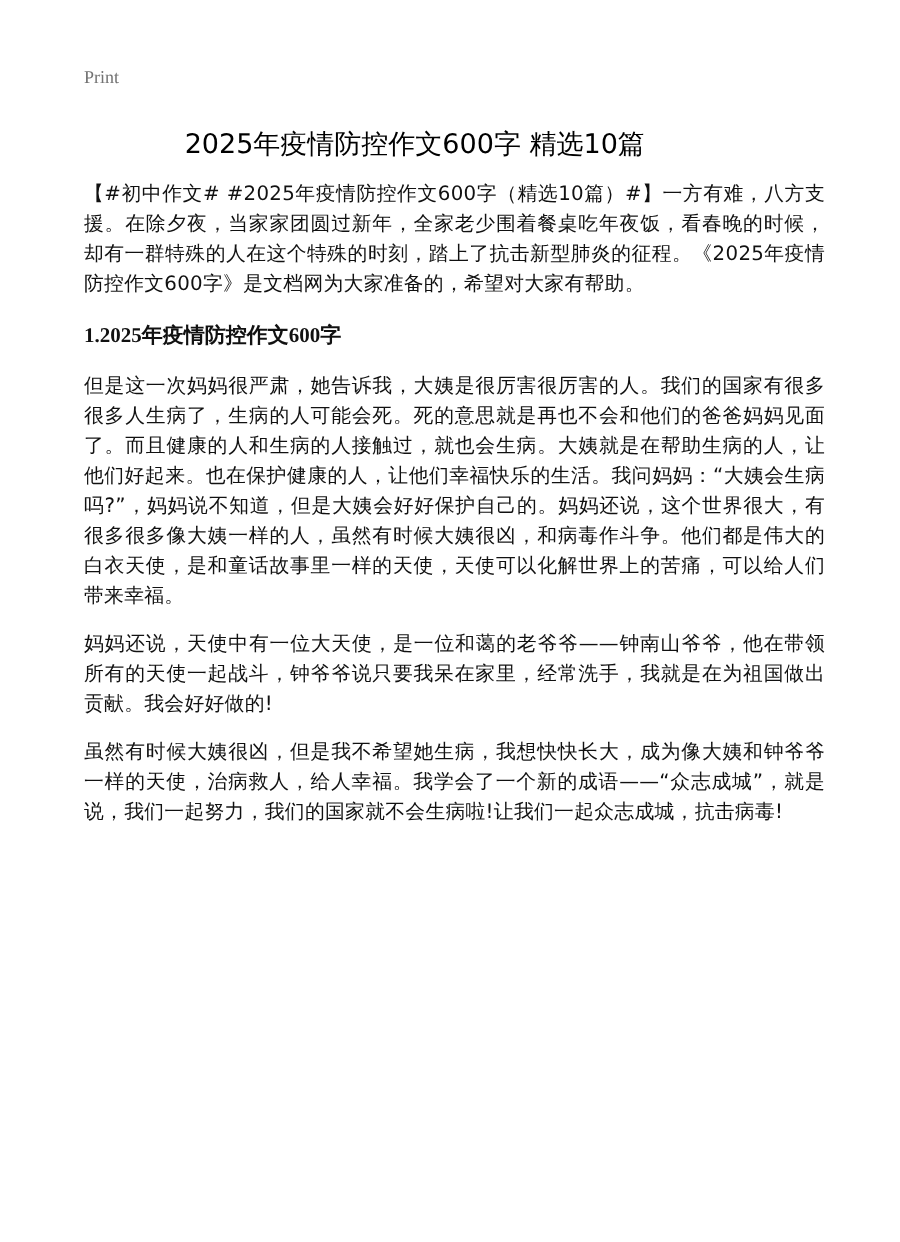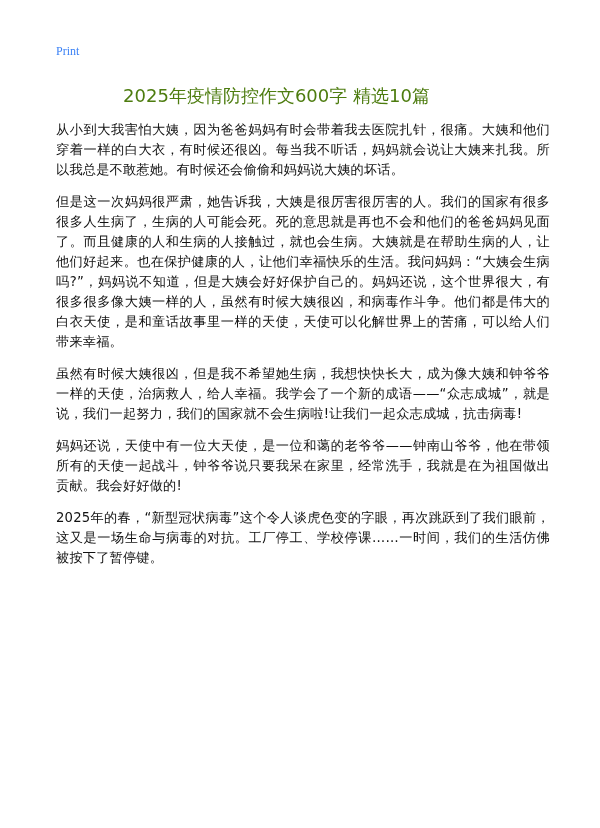--- a/index.html
+++ b/index.html
@@ -14,33 +14,33 @@
       overflow: hidden;
       color: #111111;
       font-family: "DejaVu Sans", sans-serif;
     }
     .print-label {
       position: absolute;
       left: 56px;
       top: 44px;
       font-family: "Liberation Serif", serif;
       font-size: 12px;
-      color: #3b82f6;
+      color: #737373;
     }
     .doc-title {
       position: absolute;
       left: 0;
       width: 553px;
       top: 84px;
       text-align: center;
       font-size: 18px;
       font-weight: normal;
       margin: 0;
       letter-spacing: 0;
-      color: #4d7c0f;
+      color: #000000;
     }
     .content {
       position: absolute;
       left: 56px;
       top: 120px;
       width: 494px;
     }
     .para {
       font-size: 13.2px;
       line-height: 20px;
@@ -59,24 +59,24 @@
     .para.intro { margin-bottom: 6px; }
   </style>
 </head>
 <body>
 
 <div class="print-label">Print</div>
 
 <h1 class="doc-title">2025年疫情防控作文600字 精选10篇</h1>
 
 <div class="content">
+  <p class="para intro">【#初中作文# #2025年疫情防控作文600字（精选10篇）#】一方有难，八方支援。在除夕夜，当家家团圆过新年，全家老少围着餐桌吃年夜饭，看春晚的时候，却有一群特殊的人在这个特殊的时刻，踏上了抗击新型肺炎的征程。《2025年疫情防控作文600字》是文档网为大家准备的，希望对大家有帮助。</p>
 
   <div>
-    <p class="para">从小到大我害怕大姨，因为爸爸妈妈有时会带着我去医院扎针，很痛。大姨和他们穿着一样的白大衣，有时候还很凶。每当我不听话，妈妈就会说让大姨来扎我。所以我总是不敢惹她。有时候还会偷偷和妈妈说大姨的坏话。</p>
+    <h2 class="section-heading">1.2025年疫情防控作文600字</h2>
     <p class="para">但是这一次妈妈很严肃，她告诉我，大姨是很厉害很厉害的人。我们的国家有很多很多人生病了，生病的人可能会死。死的意思就是再也不会和他们的爸爸妈妈见面了。而且健康的人和生病的人接触过，就也会生病。大姨就是在帮助生病的人，让他们好起来。也在保护健康的人，让他们幸福快乐的生活。我问妈妈：“大姨会生病吗?”，妈妈说不知道，但是大姨会好好保护自己的。妈妈还说，这个世界很大，有很多很多像大姨一样的人，虽然有时候大姨很凶，和病毒作斗争。他们都是伟大的白衣天使，是和童话故事里一样的天使，天使可以化解世界上的苦痛，可以给人们带来幸福。</p>
+    <p class="para">妈妈还说，天使中有一位大天使，是一位和蔼的老爷爷——钟南山爷爷，他在带领所有的天使一起战斗，钟爷爷说只要我呆在家里，经常洗手，我就是在为祖国做出贡献。我会好好做的!</p>
     <p class="para">虽然有时候大姨很凶，但是我不希望她生病，我想快快长大，成为像大姨和钟爷爷一样的天使，治病救人，给人幸福。我学会了一个新的成语——“众志成城”，就是说，我们一起努力，我们的国家就不会生病啦!让我们一起众志成城，抗击病毒!</p>
-    <p class="para">妈妈还说，天使中有一位大天使，是一位和蔼的老爷爷——钟南山爷爷，他在带领所有的天使一起战斗，钟爷爷说只要我呆在家里，经常洗手，我就是在为祖国做出贡献。我会好好做的!</p>
   </div>
 
   <div>
-    <p class="para">2025年的春，“新型冠状病毒”这个令人谈虎色变的字眼，再次跳跃到了我们眼前，这又是一场生命与病毒的对抗。工厂停工、学校停课……一时间，我们的生活仿佛被按下了暂停键。</p>
   </div>
 </div>
 
 </body></html>

